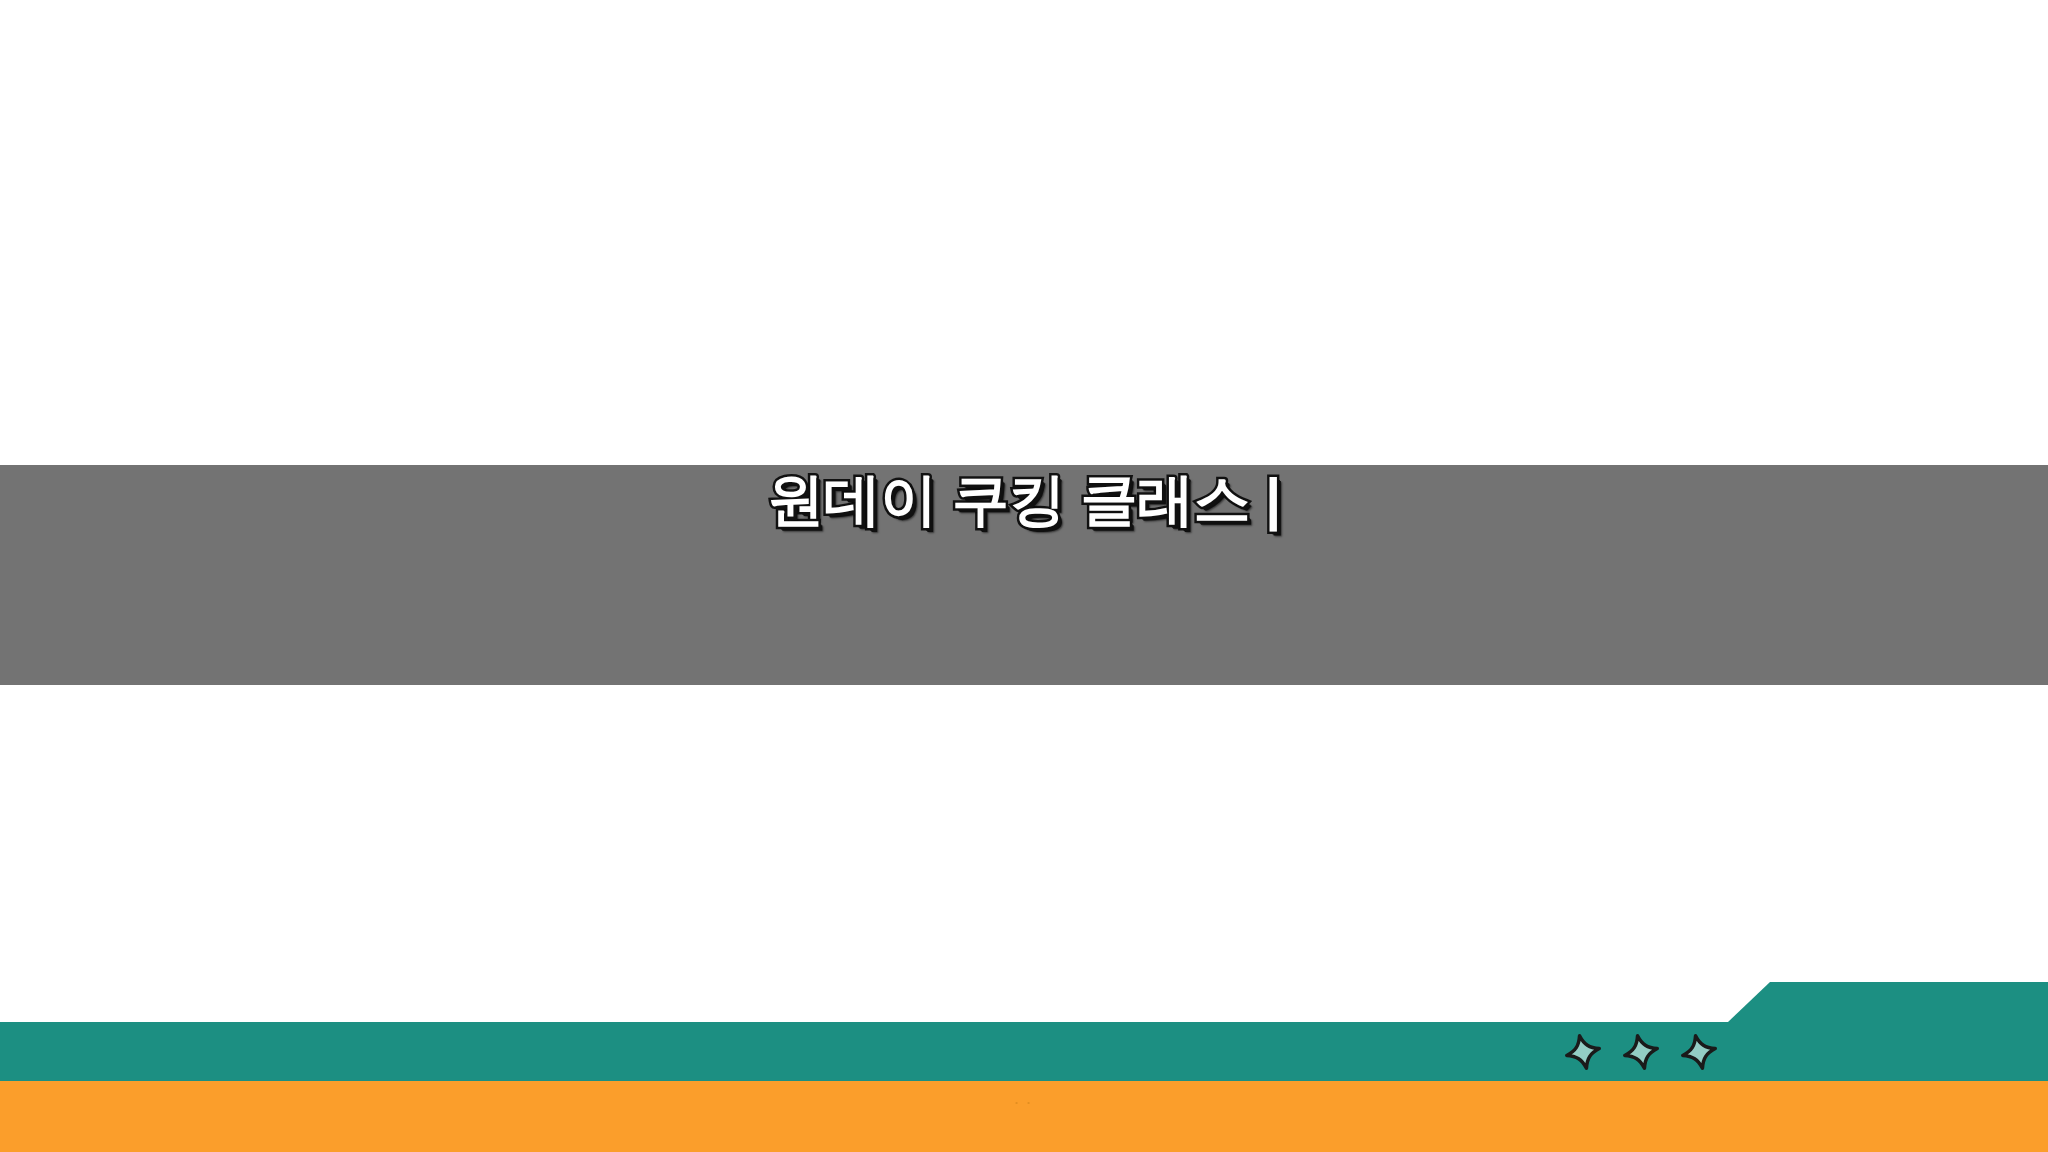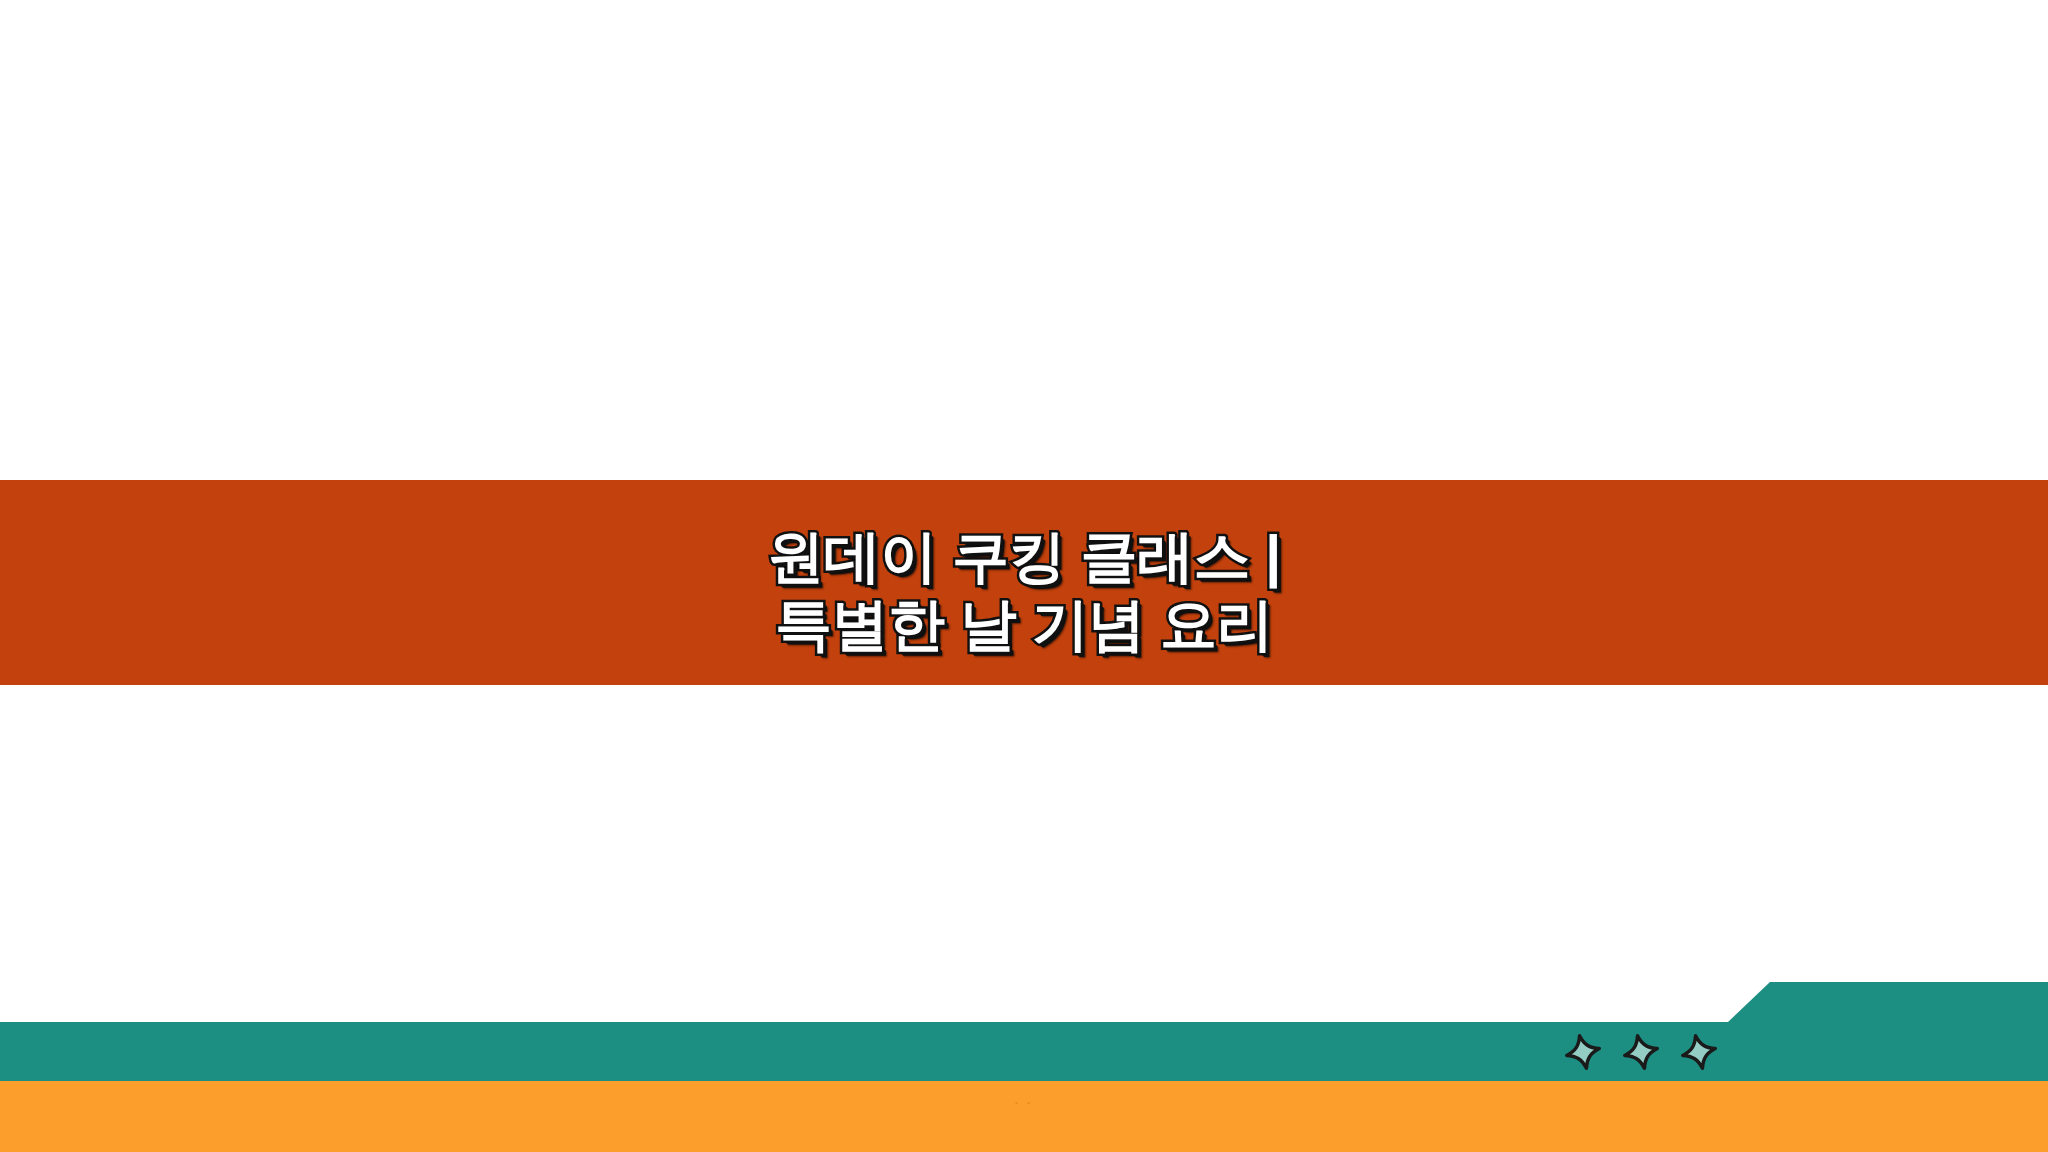--- a/index.html
+++ b/index.html
@@ -27,28 +27,28 @@
     top: 0;
     width: 2048px;
     height: 465px;
     background: #ffffff;
   }
 
   
   .title-banner {
     position: absolute;
     left: 0;
-    top: 480px;
+    top: 465px;
     width: 2048px;
     height: 220px;
-    background: #c2410c;
+    background: #737373;
     display: flex;
     flex-direction: column;
     align-items: center;
-    justify-content: center;
+    justify-content: flex-start;
     box-sizing: border-box;
   }
 
   .title-line {
     display: block;
     color: #ffffff;
     font-family: "Liberation Sans", "DejaVu Sans", sans-serif;
     font-weight: 700;
     font-size: 57px;
     line-height: 68px;
@@ -138,21 +138,20 @@
 </style>
 </head>
 <body>
 
 <div class="stage">
 
   <div class="canvas-top"></div>
 
   <div class="title-banner">
     <span class="title-line">원데이 쿠킹 클래스 |</span>
-    <span class="title-line">특별한 날 기념 요리</span>
   </div>
 
   <div class="canvas-mid"></div>
 
   <div class="teal-band"></div>
 
   <div class="teal-tab"></div>
 
   <div class="sparkle-row">
 

